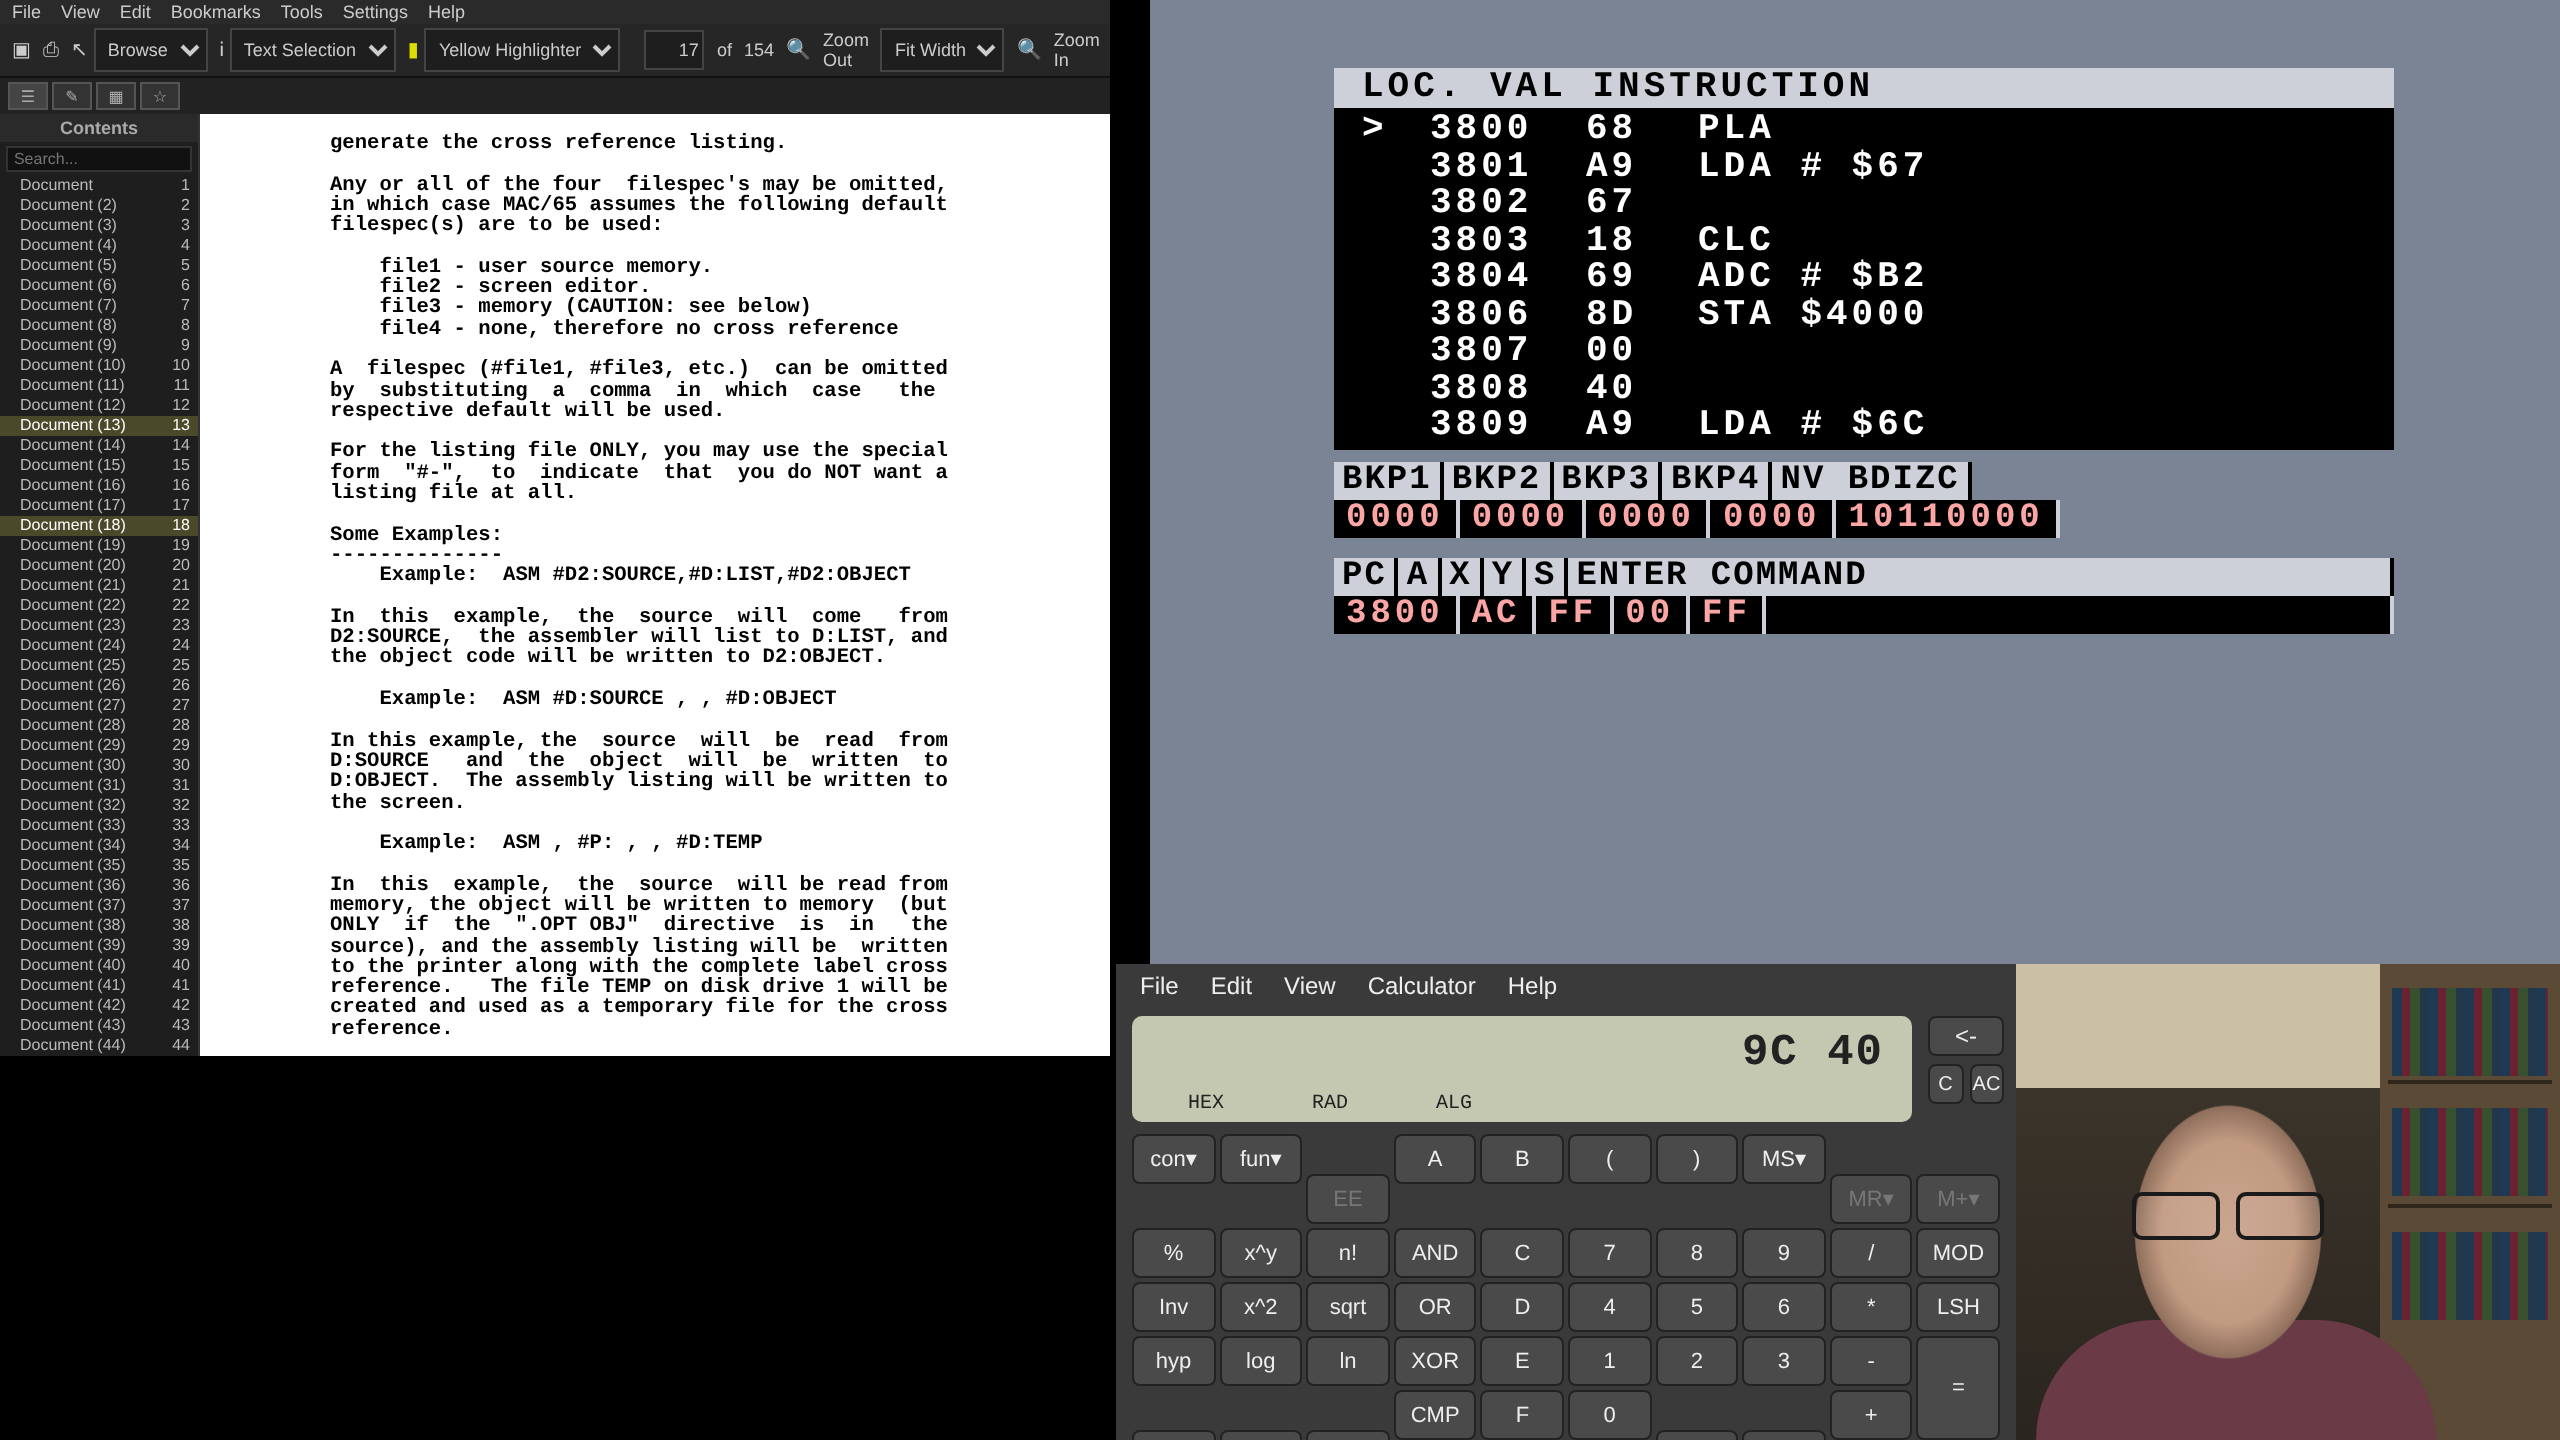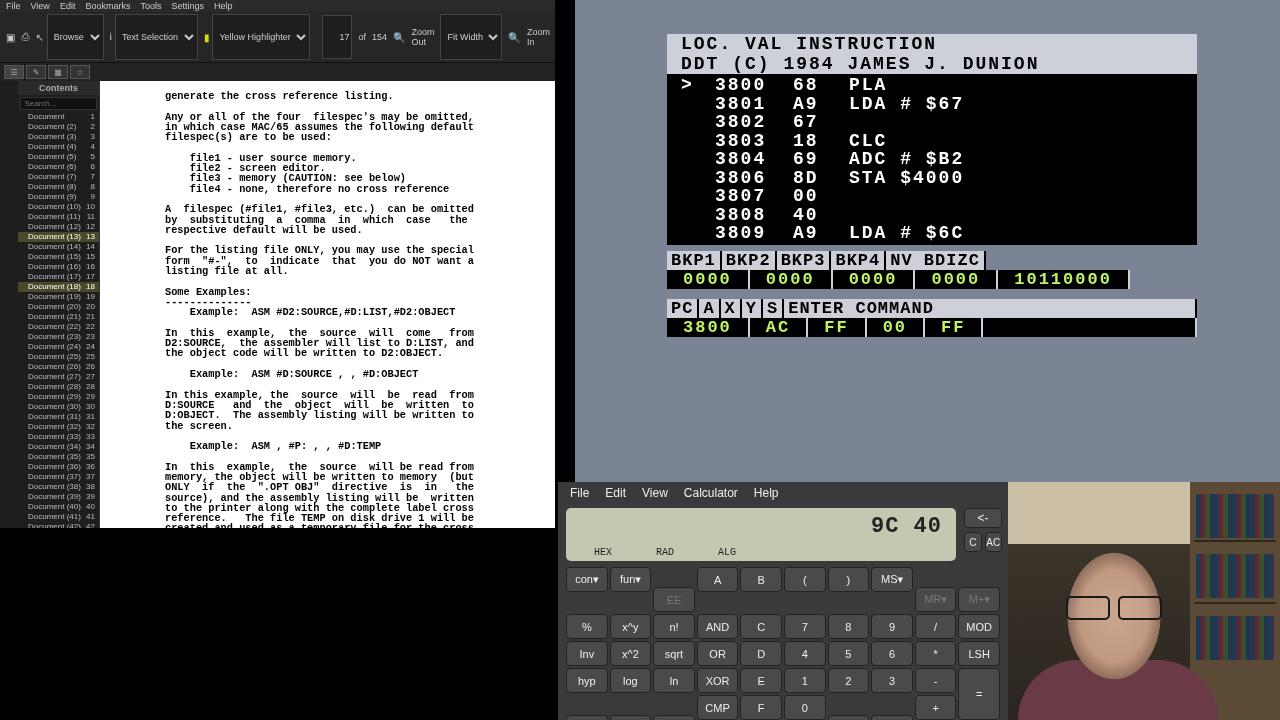--- a/index.html
+++ b/index.html
@@ -4,47 +4,47 @@
 <style>
 * { margin:0; padding:0; box-sizing:border-box; }
 body { background:#000; width:1280px; height:720px; overflow:hidden; font-family:Arial,sans-serif; position:relative; }
 
 
 .pdf { position:absolute; left:0; top:0; width:555px; height:528px; background:#1a1a1a; display:flex; flex-direction:column; }
 .pdf-menu { display:flex; gap:10px; padding:1px 6px; font-size:9px; color:#ccc; background:#2a2a2a; }
 .pdf-menu span { cursor:pointer; }
 .pdf-tools { display:flex; align-items:center; gap:6px; padding:2px 6px; font-size:9px; color:#ccc; background:#262626; border-bottom:1px solid #111; }
 .pdf-tools .grp { display:flex; align-items:center; gap:3px; }
-.pdf-tools select, .pdf-tools input { background:#1e1e1e; border:1px solid #444; color:#ccc; font-size:9px; padding:16px 2px; }
+.pdf-tools select, .pdf-tools input { background:#1e1e1e; border:1px solid #444; color:#ccc; font-size:9px; padding:4px 2px; }
 .pdf-tools input.page { width:30px; text-align:right; }
 .pdf-tools .icon { font-size:10px; cursor:pointer; }
 .pdf-tabbar { display:flex; gap:2px; padding:2px 4px; background:#222; }
 .pdf-tab { width:20px; height:14px; background:#333; border:1px solid #555; font-size:8px; color:#aaa; display:flex; align-items:center; justify-content:center; cursor:pointer; }
 .pdf-tab.active { background:#444; }
 .pdf-body { flex:1; display:flex; overflow:hidden; }
-.pdf-side { width:100px; background:#1e1e1e; border-right:1px solid #333; display:flex; flex-direction:column;padding-left:18px; }
+.pdf-side { width:100px; background:#1e1e1e; border-right:1px solid #333; display:flex; flex-direction:column; }
 .pdf-side h4 { font-size:9px; color:#aaa; text-align:center; padding:2px 0; background:#2a2a2a; }
 .pdf-side input { width:94%; margin:2px auto; background:#111; border:1px solid #333; color:#888; font-size:8px; padding:1px 3px; }
 .toc { flex:1; overflow-y:auto; font-size:8px; color:#bbb; }
 .toc-row { display:flex; justify-content:space-between; padding:0 4px 0 10px; line-height:10px; cursor:pointer; }
 .toc-row.sel { background:#4a4a2a; color:#fff; }
 .pdf-page { flex:1; background:#fff; overflow:auto; position:relative; }
 .pdf-content { padding:10px 50px 10px 65px; font-family:"Courier New",monospace; font-size:10.3px; line-height:1; color:#000; font-weight:bold; white-space:pre-wrap; }
 
 
 .atari { position:absolute; left:555px; top:0; width:725px; height:482px; background:#7a8494;margin-left:20px; }
 .atari-screen { position:absolute; left:92px; top:34px; width:530px; height:328px; font-family:"Courier New",monospace; font-weight:bold; font-size:18px; color:#fff; }
 .atari-screen .hdr { background:#cdd0d8; color:#000; padding:0 14px; letter-spacing:2px; }
 .atari-dis { background:#000; padding:2px 14px; line-height:18.5px; letter-spacing:2px; }
 .atari-dis .row { display:flex; gap:20px; }
 .atari-dis .p { width:14px; }
 .atari-status { margin-top:6px; }
 .atari-status .labels, .atari-status .vals { display:flex; }
 .atari-status .labels span { background:#cdd0d8; color:#000; border-right:2px solid #000; padding:0 4px; font-size:17px; letter-spacing:1px; }
-.atari-status .vals span { background:#000; color:#bef264; border-right:2px solid #cdd0d8; padding:0 16px; font-size:17px; letter-spacing:2px; }
+.atari-status .vals span { background:#000; color:#fca5a5; border-right:2px solid #cdd0d8; padding:0 6px; font-size:17px; letter-spacing:2px; }
 .atari-status .cmd-lbl { background:#cdd0d8; color:#000; padding:0 8px; letter-spacing:2px; flex:1; }
 .atari-status .blank { background:#000; flex:1; }
 
 
 .calc { position:absolute; left:558px; top:482px; width:450px; height:238px; background:#3a3a3a; font-family:Arial,sans-serif; }
 .calc-menu { display:flex; gap:16px; padding:4px 12px; font-size:12px; color:#eee; background:#3a3a3a; }
 .calc-menu span { cursor:pointer; }
 .calc-disp { margin:4px 8px; height:53px; background:#c5c8b0; border-radius:5px; position:relative; font-family:"Courier New",monospace; } 
 .calc-disp .val { position:absolute; right:14px; top:6px; font-size:22px; color:#222; font-weight:bold; letter-spacing:1px; }
 .calc-disp .modes { position:absolute; bottom:3px; left:28px; display:flex; gap:44px; font-size:10px; color:#222; }
@@ -347,21 +347,20 @@
 reference.
 
                     --10--</div>
     </div>
   </div>
 </div>
 
 <div class="atari">
   <div class="atari-screen">
     <div class="hdr">    LOC.   VAL INSTRUCTION</div>
-    <div class="hdr">DDT (C) 1984 JAMES J. DUNION</div>
     <div class="atari-dis" id="dis">
         <div class="row">
           <span class="p">&gt;</span>
           <span style="width:58px">3800</span>
           <span style="width:36px">68</span>
           <span>PLA</span>
         </div>
         <div class="row">
           <span class="p"></span>
           <span style="width:58px">3801</span>

